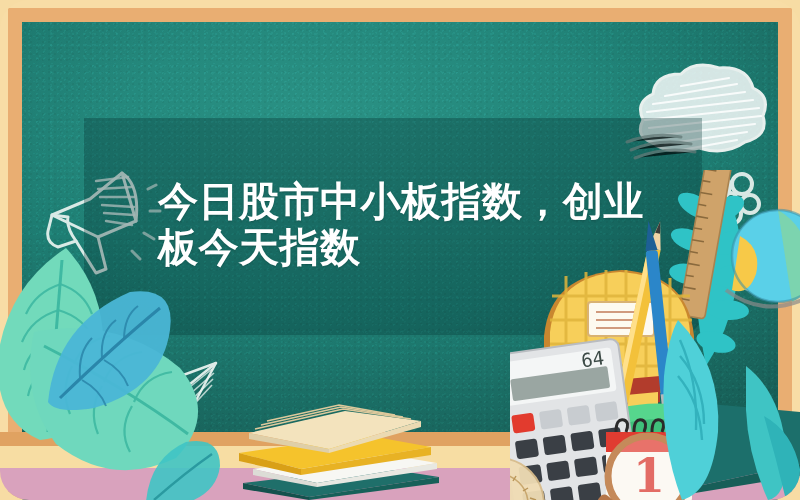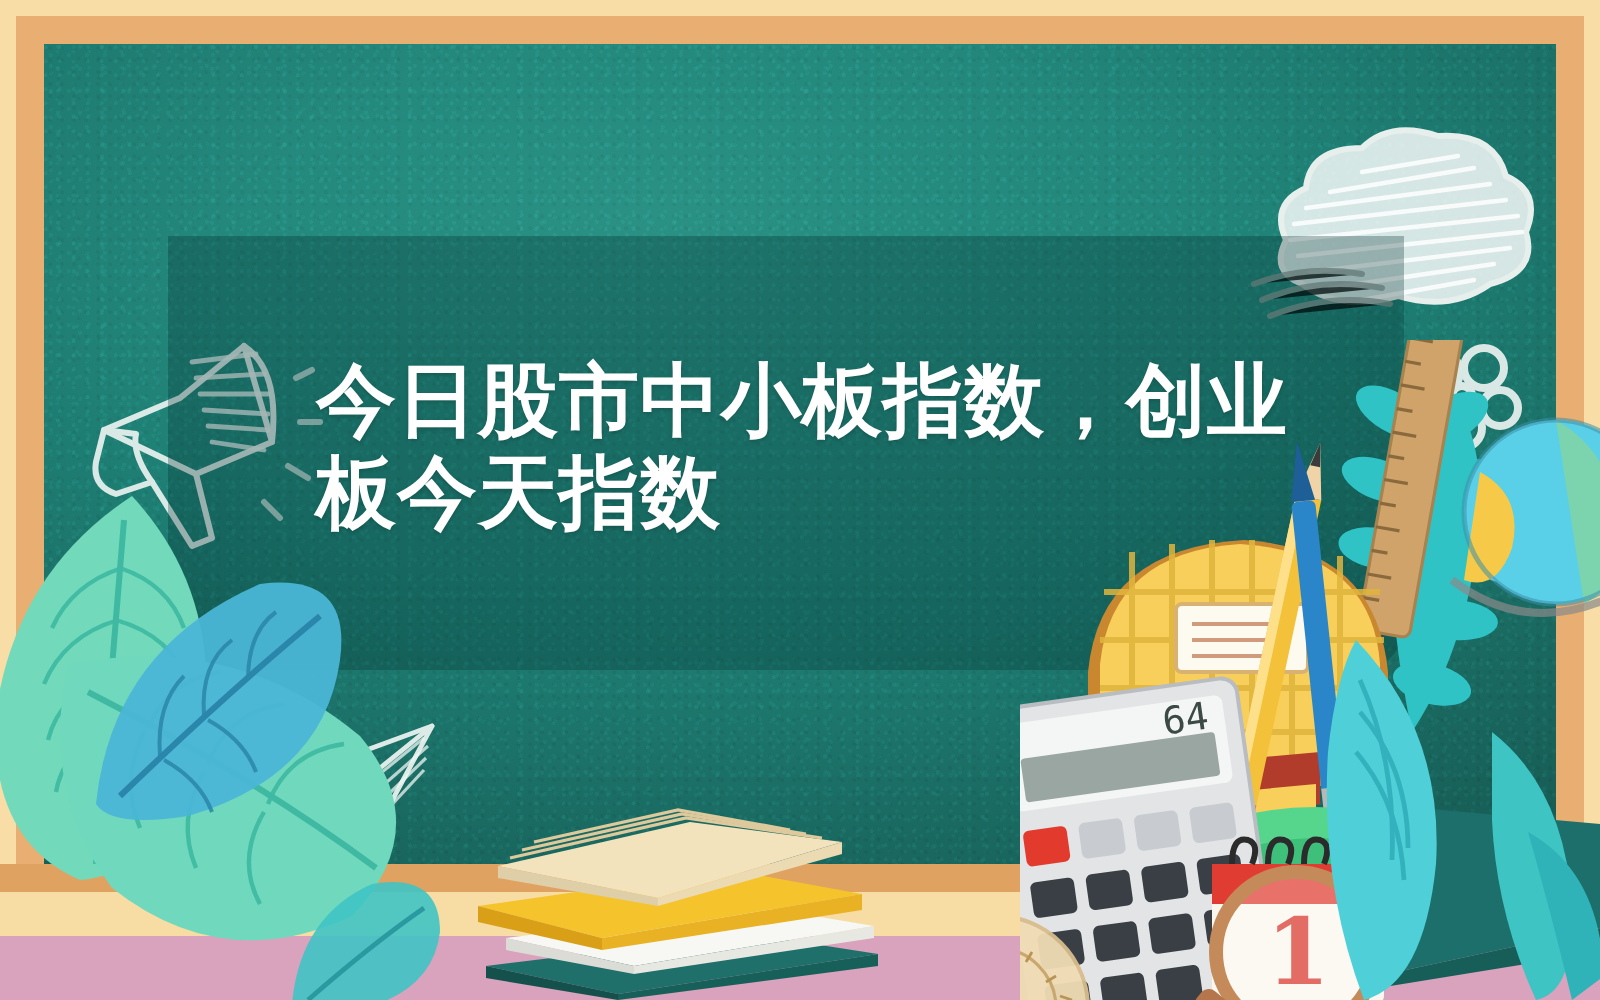--- a/index.html
+++ b/index.html
@@ -1,21 +1,21 @@
 <!DOCTYPE html>
 <html><head>
 <meta charset="utf-8">
 <style>
   * { margin:0; padding:0; box-sizing:border-box; }
   html,body { width:800px; height:500px; overflow:hidden; }
   body {
     font-family:"Liberation Sans","DejaVu Sans",sans-serif;
     background:#f7dca4;
   }
-  #stage { position:relative; width:800px; height:500px; overflow:hidden; background:#f7dca4; }
+  #stage { position:relative; width:800px; height:500px; overflow:hidden; background:#f7dca4;border-radius:29px; }
 
   
   .mat { position:absolute; inset:0; background:#f8dda6; }
 
   
   .frame {
     position:absolute; left:8px; top:8px; right:8px; bottom:0px;
     background:#e9ae72;
   }
   .frame-inner-shadow{

